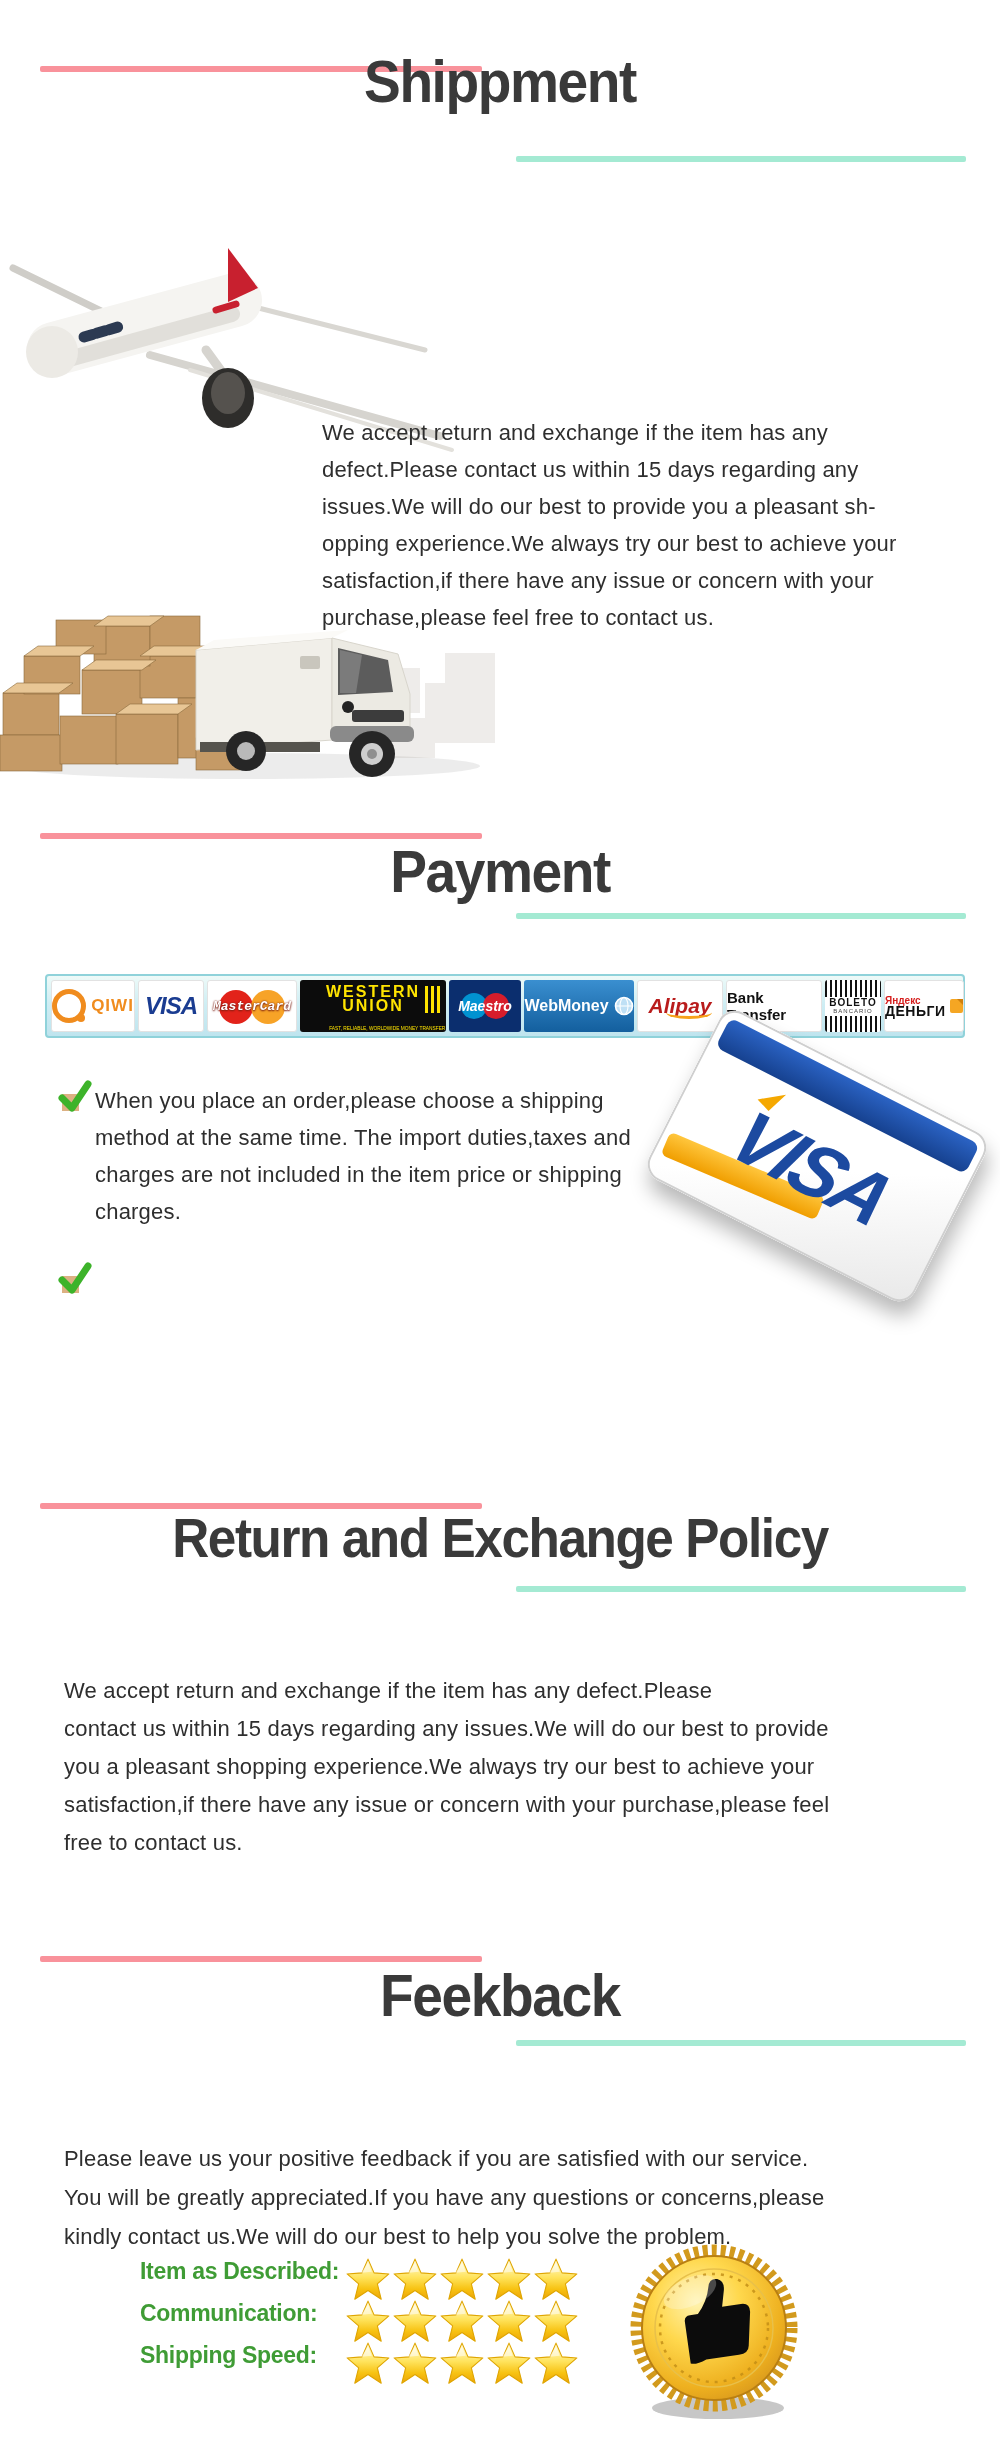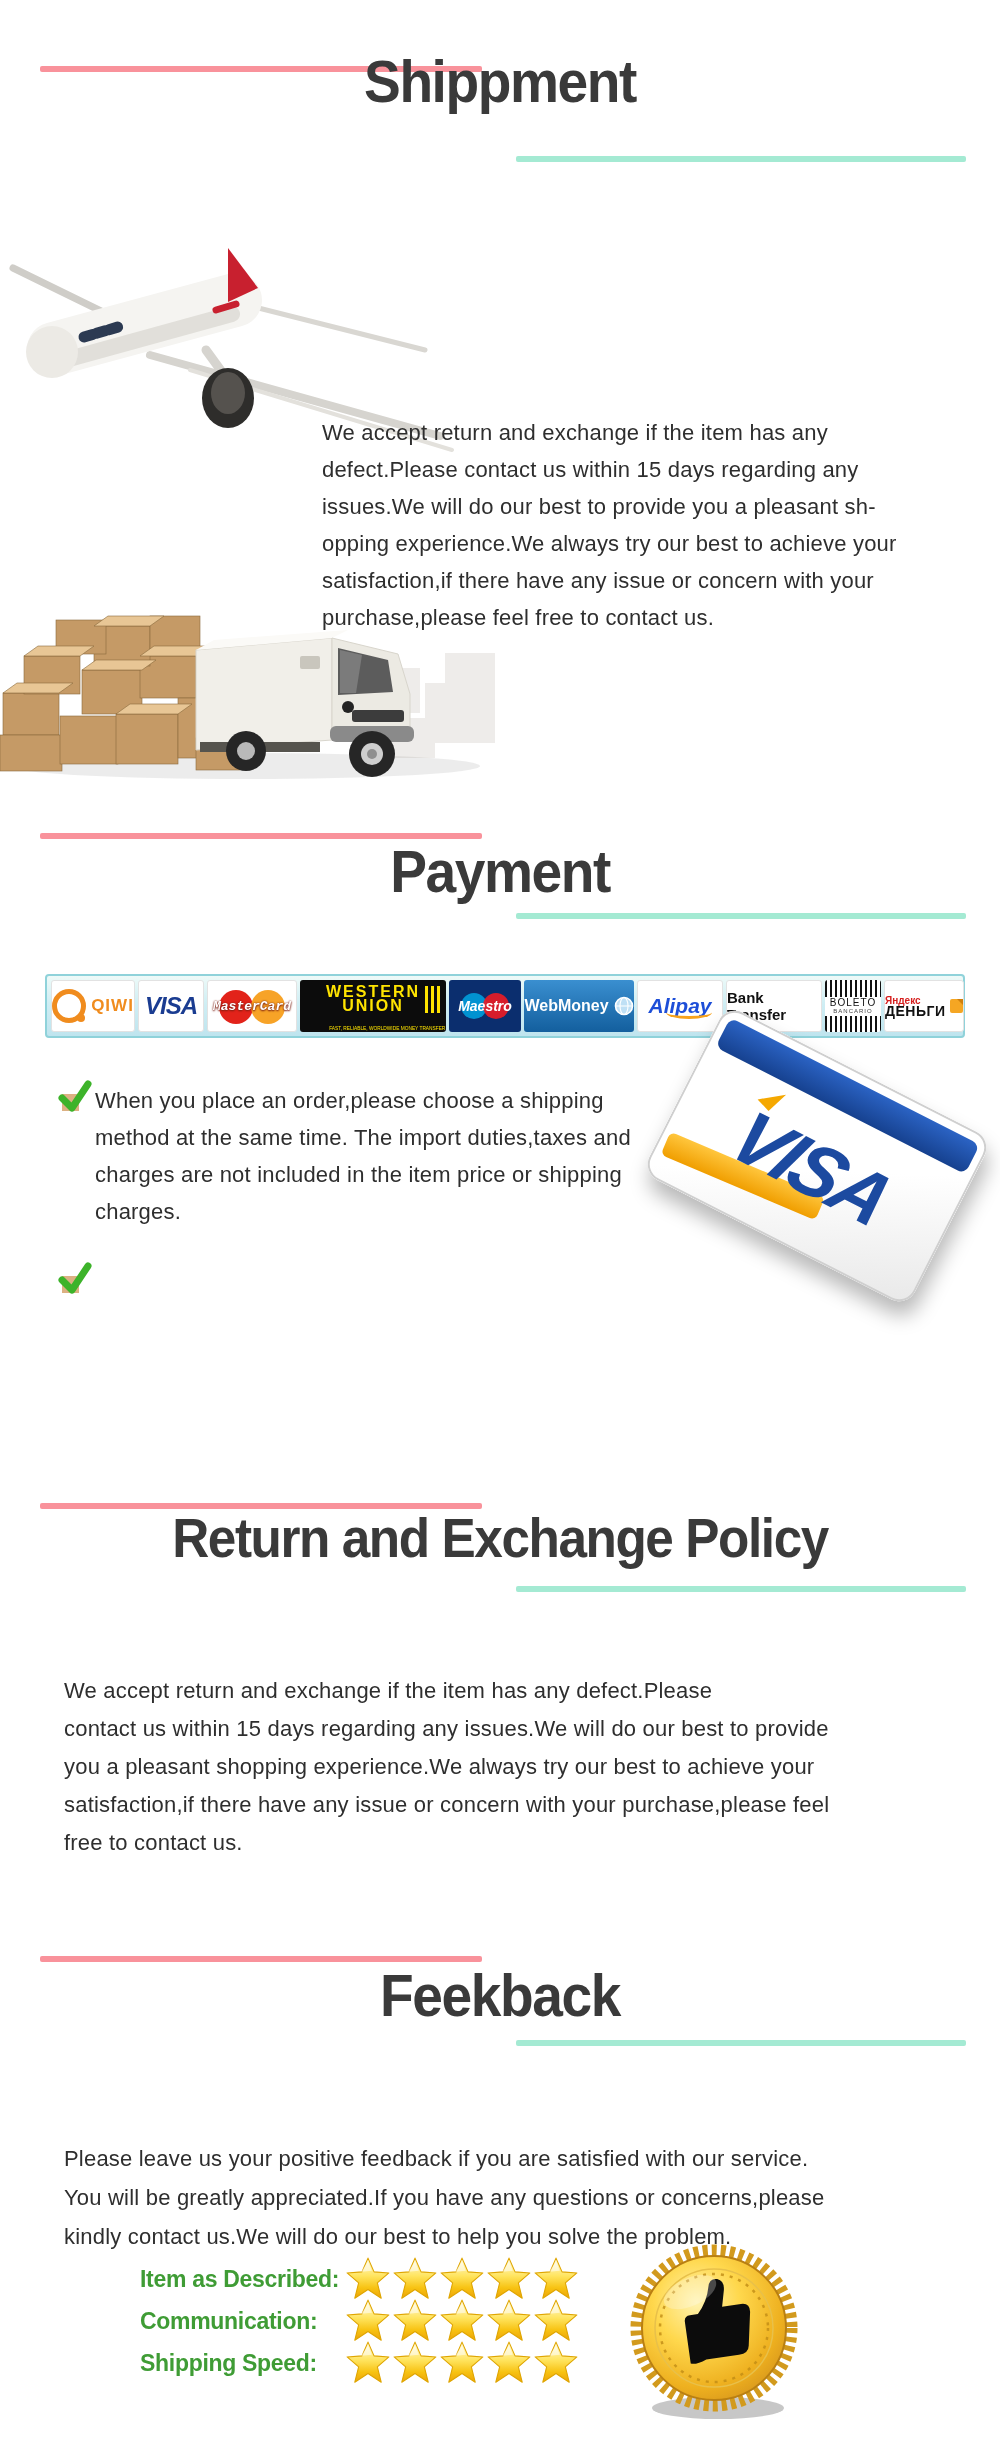--- a/index.html
+++ b/index.html
@@ -36,27 +36,27 @@
   .wu-bars i{width:3px;height:27px;background:#ffe400;}
   .wu-tag{position:absolute;bottom:1px;left:0;width:100%;text-align:center;color:#ffe400;
           font-size:8px;transform:scale(.6);transform-origin:center bottom;white-space:nowrap;}
   .maestro{background:#0b2e6e;}
   .ma-c{position:absolute;top:13px;width:26px;height:26px;border-radius:50%;opacity:.9;}
   .ma-blue{left:12px;background:#009ddc;}
   .ma-red{right:12px;background:#ed1c24;}
   .ma-txt{position:relative;z-index:2;color:#fff;font-weight:bold;font-style:italic;font-size:14px;}
   .wm{background:linear-gradient(#3a8fd0,#135f9e);gap:5px;}
   .wm-txt{color:#fff;font-weight:bold;font-size:16px;}
-  .alipay-txt{color:#1d4ed8;font-weight:bold;font-style:italic;font-size:21px;position:relative;text-align:center;}
+  .alipay-txt{color:#b91c1c;font-weight:bold;font-style:italic;font-size:21px;position:relative;text-align:center;}
   .alipay-sw{position:absolute;left:28px;bottom:12px;width:46px;height:10px;
              border-bottom:3px solid #f7a21b;border-radius:50%;}
   .bank-txt{color:#111;font-weight:bold;font-size:15px;}
   .boleto{background:repeating-linear-gradient(90deg,#111 0 2px,#fff 2px 5px);}
   .boleto-band{background:#fff;width:100%;text-align:center;padding:1px 0;}
-  .boleto-t1{font-size:10px;font-weight:normal;color:#111;letter-spacing:1px;line-height:10px;}
+  .boleto-t1{font-size:10px;font-weight:bold;color:#111;letter-spacing:1px;line-height:10px;}
   .boleto-t2{font-size:6px;color:#444;letter-spacing:1px;line-height:7px;}
   .ya{flex-direction:row;gap:5px;}
   .ya-col{display:flex;flex-direction:column;align-items:flex-start;line-height:11px;}
   .ya-t1{color:#d6201f;font-size:10px;font-weight:bold;text-align:right;}
   .ya-t2{color:#111;font-size:14px;font-weight:bold;letter-spacing:.5px;}
   .ya-wallet{width:16px;height:14px;background:#f5a623;border-radius:2px;position:relative;}
   .ya-wallet::after{content:"";position:absolute;right:0;top:0;border-top:6px solid #d07f0a;border-left:6px solid transparent;}
   
   .visa-card{position:absolute;left:668px;top:1062px;width:298px;height:188px;border-radius:18px;
              background:linear-gradient(155deg,#ffffff 55%,#e8e8e8);transform:rotate(27deg);
@@ -64,21 +64,21 @@
   .visa-stripe-blue{position:absolute;left:9px;right:9px;top:10px;height:33px;border-radius:8px;
              background:linear-gradient(#2b63c4,#16418f);}
   .visa-stripe-gold{position:absolute;left:8px;bottom:30px;width:168px;height:25px;border-radius:6px;
              background:linear-gradient(#ffc63d,#f09e00);transform:rotate(-4deg);}
   .visa-flag{position:absolute;left:74px;top:50px;width:0;height:0;
              border-left:16px solid transparent;border-bottom:24px solid #f5a800;transform:rotate(20deg);}
   .visa-card-text{position:absolute;left:50%;top:57%;transform:translate(-50%,-50%) skewX(-8deg);
              font-size:76px;font-weight:bold;font-style:italic;color:#1c4aa0;letter-spacing:-4px;}
   
   #ratings{position:absolute;left:140px;top:2258px;}
-  .rating-row{display:flex;align-items:center;height:42px;}
+  .rating-row{display:flex;height:42px;}
   .rating-label{width:205px;font-size:23px;font-weight:bold;color:var(--rating-green,#3f9c35);letter-spacing:-.3px;}
   .stars{display:flex;}
   .stars svg{margin-right:1px;}
   .medal{position:absolute;left:626px;top:2242px;}
 </style>
 </head>
 <body>
 
 <svg width="0" height="0" style="position:absolute" aria-hidden="true">
   <defs>

